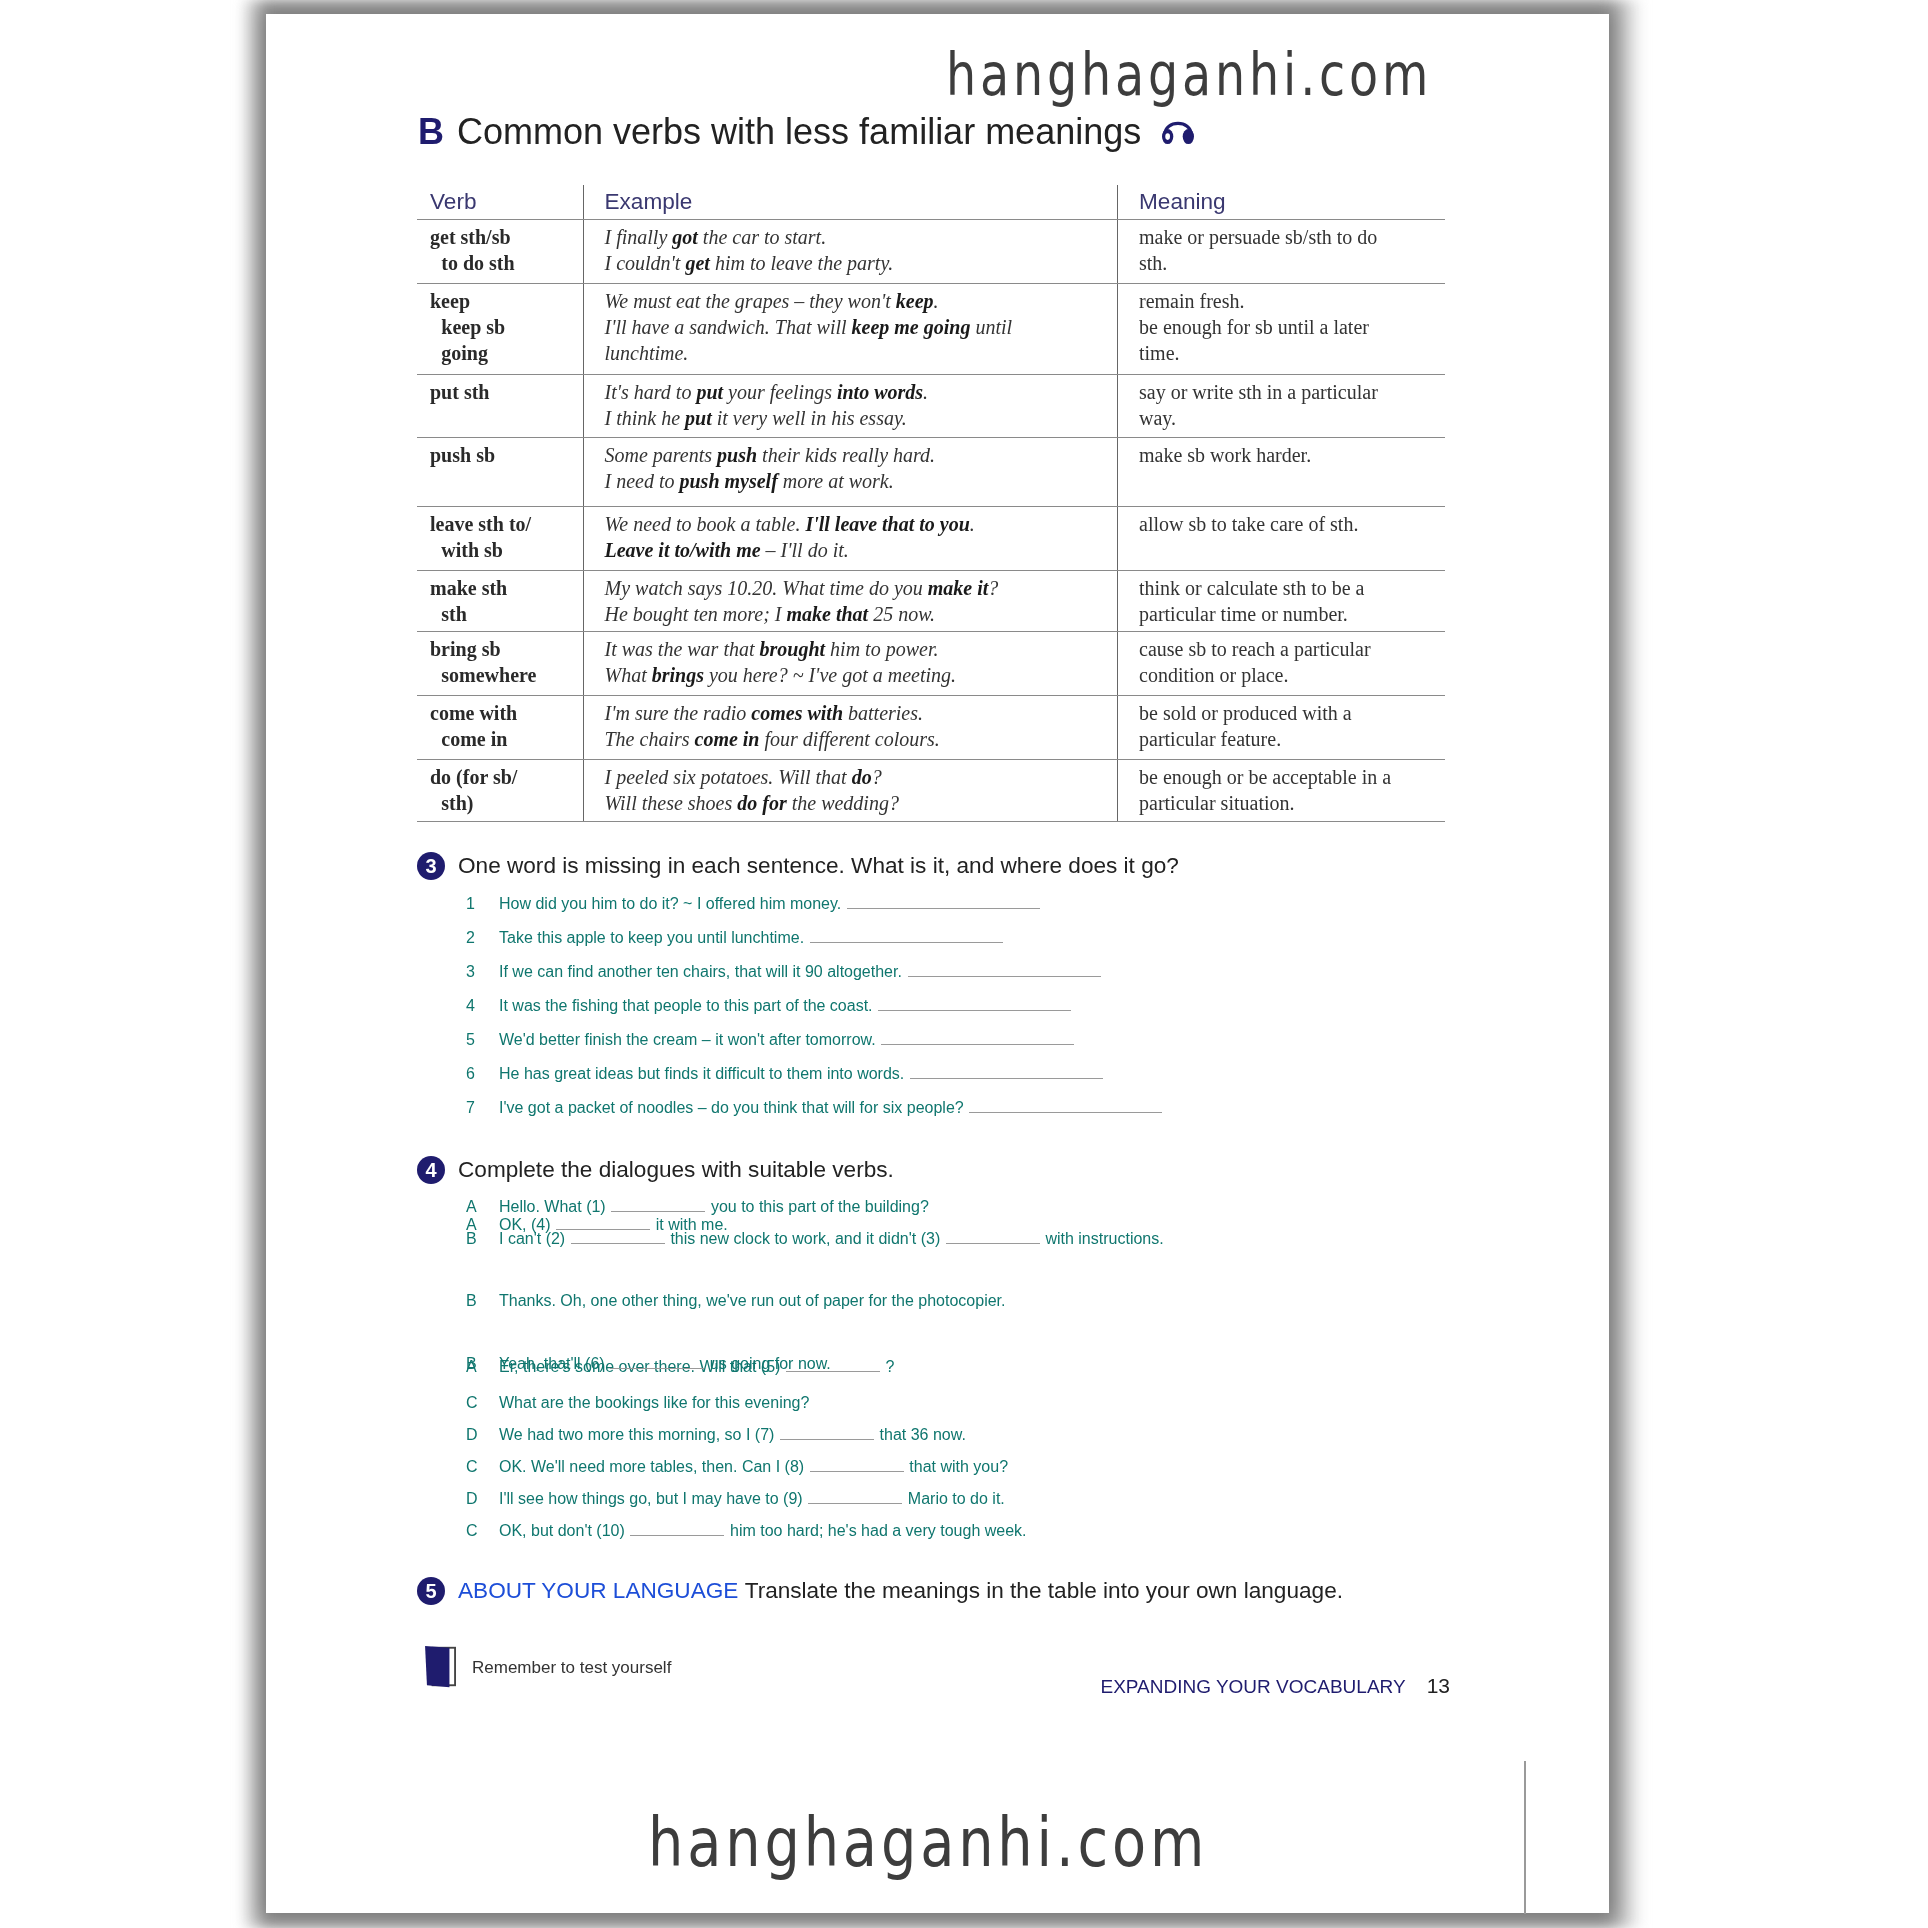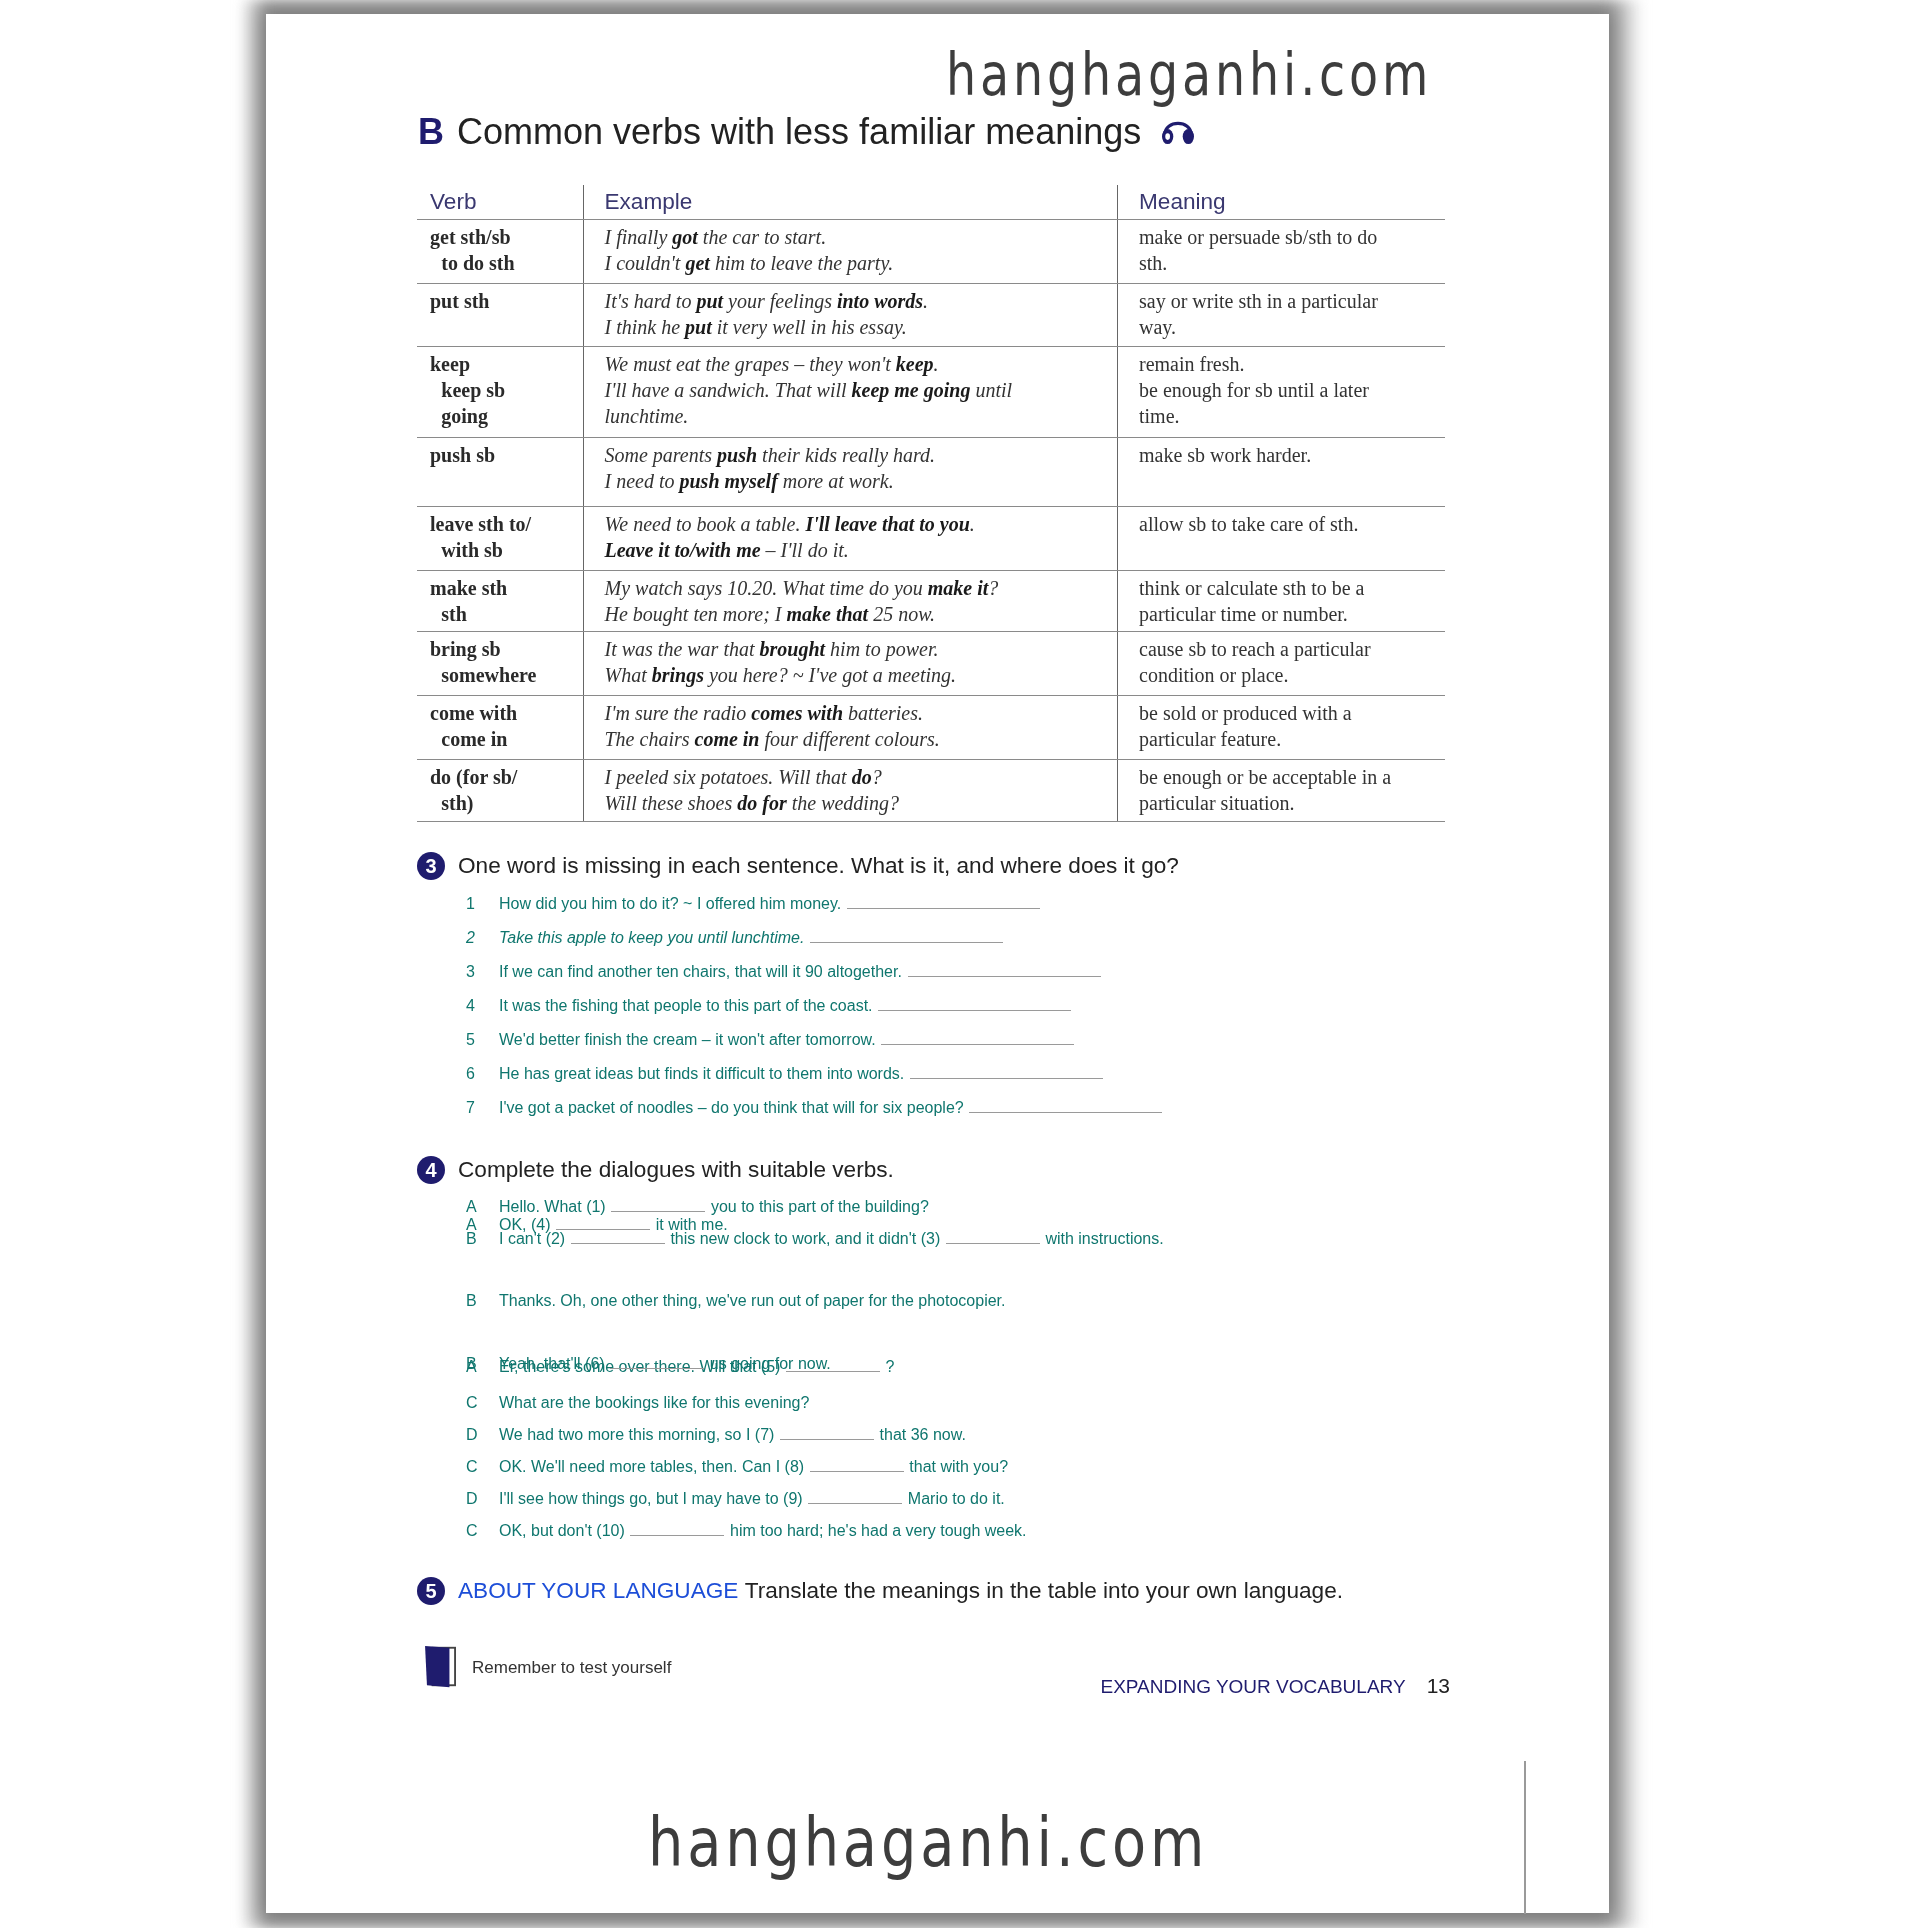--- a/index.html
+++ b/index.html
@@ -99,50 +99,50 @@
         </td>
         <td class="c2">
           <span class="line"><span>I finally </span><b>got</b><span> the car to start.</span></span>
           <span class="line"><span>I couldn't </span><b>get</b><span> him to leave the party.</span></span>
         </td>
         <td class="c3">
           <span class="line">make or persuade sb/sth to do</span>
           <span class="line">sth.</span>
         </td>
       </tr>
-      <tr style="height: 63px;">
-        <td class="c1">
-          <span class="line">put sth</span>
-        </td>
-        <td class="c2">
-          <span class="line"><span>It's hard to </span><b>put</b><span> your feelings </span><b>into words</b><span>.</span></span>
-          <span class="line"><span>I think he </span><b>put</b><span> it very well in his essay.</span></span>
-        </td>
-        <td class="c3">
-          <span class="line">say or write sth in a particular</span>
-          <span class="line">way.</span>
-        </td>
-      </tr>
       <tr style="height: 91px;">
         <td class="c1">
           <span class="line">keep</span>
           <span class="line l2">keep sb</span>
           <span class="line l2">going</span>
         </td>
         <td class="c2">
           <span class="line"><span>We must eat the grapes – they won't </span><b>keep</b><span>.</span></span>
           <span class="line"><span>I'll have a sandwich. That will </span><b>keep me going</b><span> until</span></span>
           <span class="line"><span>lunchtime.</span></span>
         </td>
         <td class="c3">
           <span class="line">remain fresh.</span>
           <span class="line">be enough for sb until a later</span>
           <span class="line">time.</span>
         </td>
       </tr>
+      <tr style="height: 63px;">
+        <td class="c1">
+          <span class="line">put sth</span>
+        </td>
+        <td class="c2">
+          <span class="line"><span>It's hard to </span><b>put</b><span> your feelings </span><b>into words</b><span>.</span></span>
+          <span class="line"><span>I think he </span><b>put</b><span> it very well in his essay.</span></span>
+        </td>
+        <td class="c3">
+          <span class="line">say or write sth in a particular</span>
+          <span class="line">way.</span>
+        </td>
+      </tr>
       <tr style="height: 69px;">
         <td class="c1">
           <span class="line">push sb</span>
         </td>
         <td class="c2">
           <span class="line"><span>Some parents </span><b>push</b><span> their kids really hard.</span></span>
           <span class="line"><span>I need to </span><b>push myself</b><span> more at work.</span></span>
         </td>
         <td class="c3">
           <span class="line">make sb work harder.</span>
@@ -218,21 +218,21 @@
         </td>
       </tr>
     </tbody>
 </table>
 
 <div class="ex" style="top:852px;">
   <span class="badge">3</span><span class="ex-title">One word is missing in each sentence. What is it, and where does it go?</span>
 </div>
 <div id="ex3-items">
     <div class="item" style="top: 895px;"><span class="num">1</span><span>How did you him to do it? ~ I offered him money.</span><span class="blank" style="width: 193px;"></span></div>
-    <div class="item" style="top: 929px; font-style: italic;"><span class="num">2</span><span>Take this apple to keep you until lunchtime.</span><span class="blank" style="width: 193px;"></span></div>
+    <div class="item" style="top: 929px;"><span class="num">2</span><span>Take this apple to keep you until lunchtime.</span><span class="blank" style="width: 193px;"></span></div>
     <div class="item" style="top: 963px;"><span class="num">3</span><span>If we can find another ten chairs, that will it 90 altogether.</span><span class="blank" style="width: 193px;"></span></div>
     <div class="item" style="top: 997px;"><span class="num">4</span><span>It was the fishing that people to this part of the coast.</span><span class="blank" style="width: 193px;"></span></div>
     <div class="item" style="top: 1031px;"><span class="num">5</span><span>We'd better finish the cream – it won't after tomorrow.</span><span class="blank" style="width: 193px;"></span></div>
     <div class="item" style="top: 1065px;"><span class="num">6</span><span>He has great ideas but finds it difficult to them into words.</span><span class="blank" style="width: 193px;"></span></div>
     <div class="item" style="top: 1099px;"><span class="num">7</span><span>I've got a packet of noodles – do you think that will for six people?</span><span class="blank" style="width: 193px;"></span></div>
   </div>
 
 <div class="ex" style="top:1156px;">
   <span class="badge">4</span><span class="ex-title">Complete the dialogues with suitable verbs.</span>
 </div>

